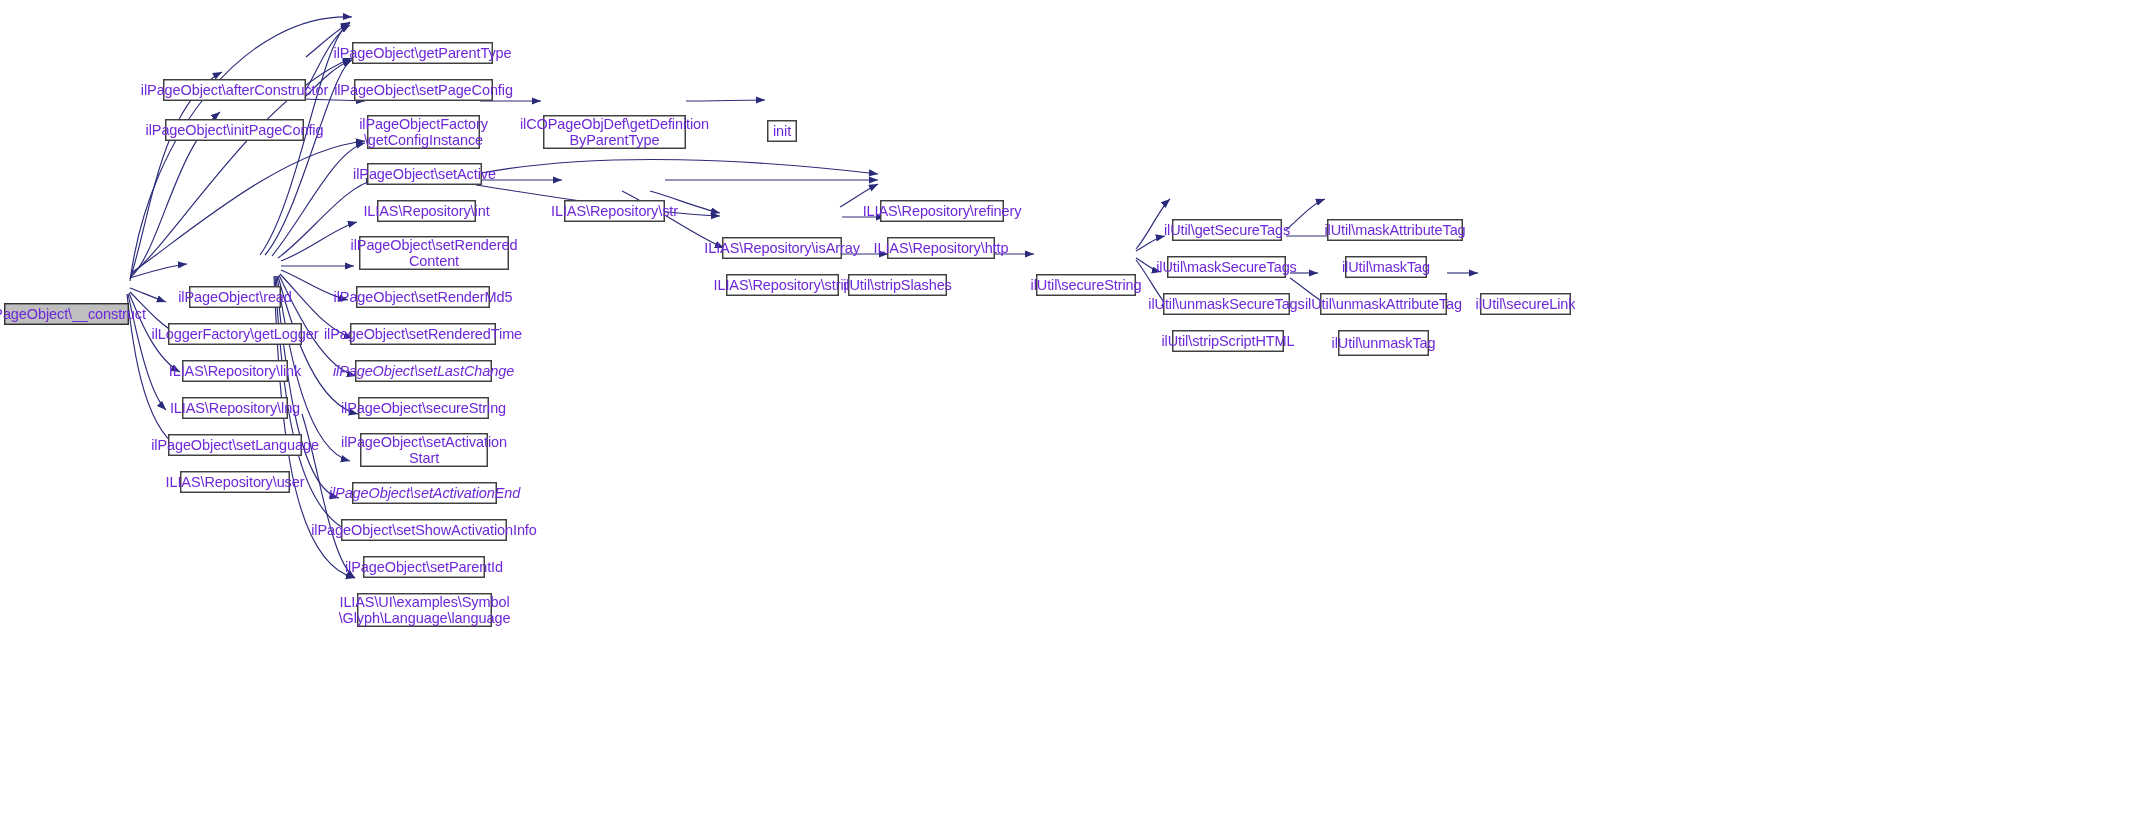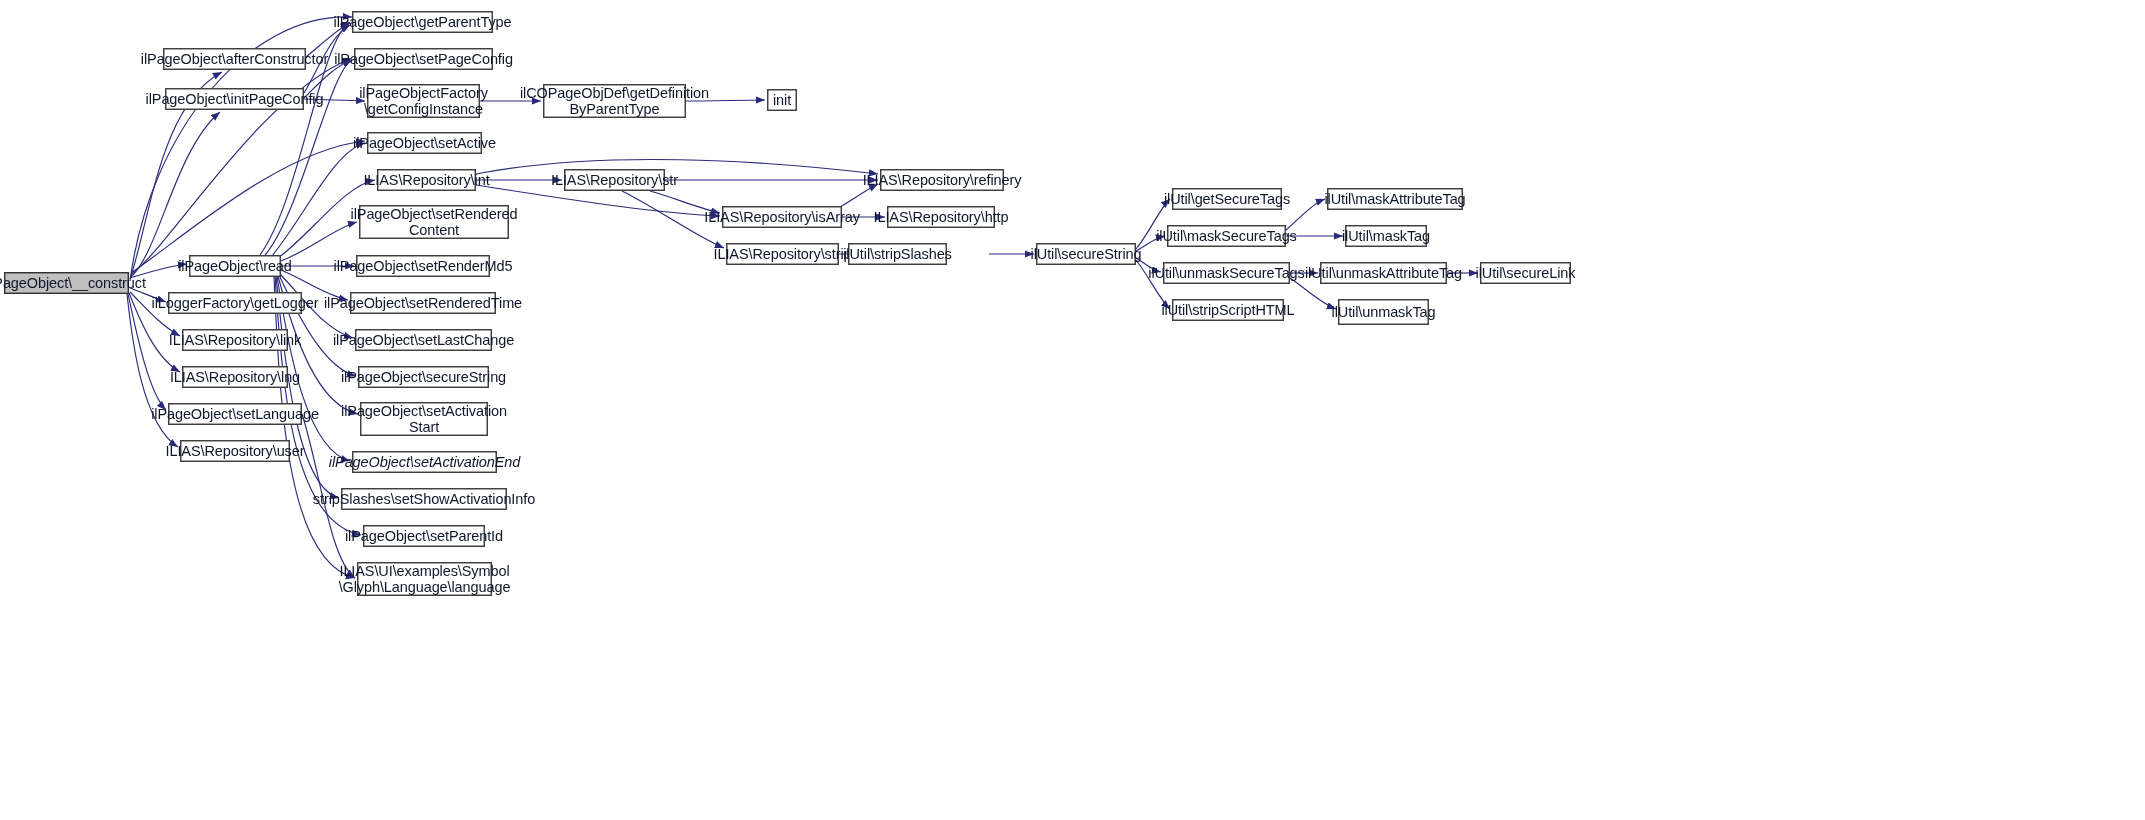--- a/index.html
+++ b/index.html
@@ -9,30 +9,31 @@
     height:820px;
     background:#ffffff;
     font-family:"Liberation Sans", sans-serif;
     overflow:hidden;
   }
   .node{
     position:absolute;
     box-sizing:border-box;
     border:1px solid #404040;
     background:#ffffff;
-    color:#0f172a;
+    color:#6d28d9;
     font-size:14.5px;
     line-height:1.12;
     display:flex;
     align-items:center;
     justify-content:center;
     text-align:center;
     white-space:pre-line;
     letter-spacing:-0.1px;
     box-shadow:0 0 0 0.5px #4a4a4a inset;
+    margin-top:31px;
   }
   .node.root{
     background:#bfbfbf;
     border:1px solid #303030;
   }
   #edges{
     position:absolute;
     left:0; top:0;
     width:2145px;
     height:820px;
@@ -116,26 +117,26 @@
       <div class="node" style="left: 352px; top: 11px; width: 141px; height: 22px;">ilPageObject\getParentType</div>
       <div class="node" style="left: 354px; top: 48px; width: 139px; height: 22px;">ilPageObject\setPageConfig</div>
       <div class="node" style="left: 367px; top: 84px; width: 113px; height: 34px;">ilPageObjectFactory
 \getConfigInstance</div>
       <div class="node" style="left: 367px; top: 132px; width: 115px; height: 22px;">ilPageObject\setActive</div>
       <div class="node" style="left: 377px; top: 169px; width: 99px; height: 22px;">ILIAS\Repository\int</div>
       <div class="node" style="left: 359px; top: 205px; width: 150px; height: 34px;">ilPageObject\setRendered
 Content</div>
       <div class="node" style="left: 356px; top: 255px; width: 134px; height: 22px;">ilPageObject\setRenderMd5</div>
       <div class="node" style="left: 350px; top: 292px; width: 146px; height: 22px;">ilPageObject\setRenderedTime</div>
-      <div class="node" style="left: 355px; top: 329px; width: 137px; height: 22px;">ilPageObject\setLastChange</div>
+      <div class="node" style="left: 355px; top: 329px; width: 137px; height: 22px; font-style: italic;">ilPageObject\setLastChange</div>
       <div class="node" style="left: 358px; top: 366px; width: 131px; height: 22px;">ilPageObject\secureString</div>
       <div class="node" style="left: 360px; top: 402px; width: 128px; height: 34px;">ilPageObject\setActivation
 Start</div>
       <div class="node" style="left: 352px; top: 451px; width: 145px; height: 22px; font-style: italic;">ilPageObject\setActivationEnd</div>
-      <div class="node" style="left: 341px; top: 488px; width: 166px; height: 22px;">stripSlashes\setShowActivationInfo</div>
+      <div class="node" style="left: 341px; top: 488px; width: 166px; height: 22px;">ilPageObject\setShowActivationInfo</div>
       <div class="node" style="left: 363px; top: 525px; width: 122px; height: 22px;">ilPageObject\setParentId</div>
       <div class="node" style="left: 357px; top: 562px; width: 135px; height: 34px;">ILIAS\UI\examples\Symbol
 \Glyph\Language\language</div>
       <div class="node" style="left: 543px; top: 84px; width: 143px; height: 34px;">ilCOPageObjDef\getDefinition
 ByParentType</div>
       <div class="node" style="left: 564px; top: 169px; width: 101px; height: 22px;">ILIAS\Repository\str</div>
       <div class="node" style="left: 767px; top: 89px; width: 30px; height: 22px;">init</div>
       <div class="node" style="left: 722px; top: 206px; width: 120px; height: 22px;">ILIAS\Repository\isArray</div>
       <div class="node" style="left: 726px; top: 243px; width: 113px; height: 22px;">ILIAS\Repository\strip</div>
       <div class="node" style="left: 880px; top: 169px; width: 124px; height: 22px;">ILIAS\Repository\refinery</div>

